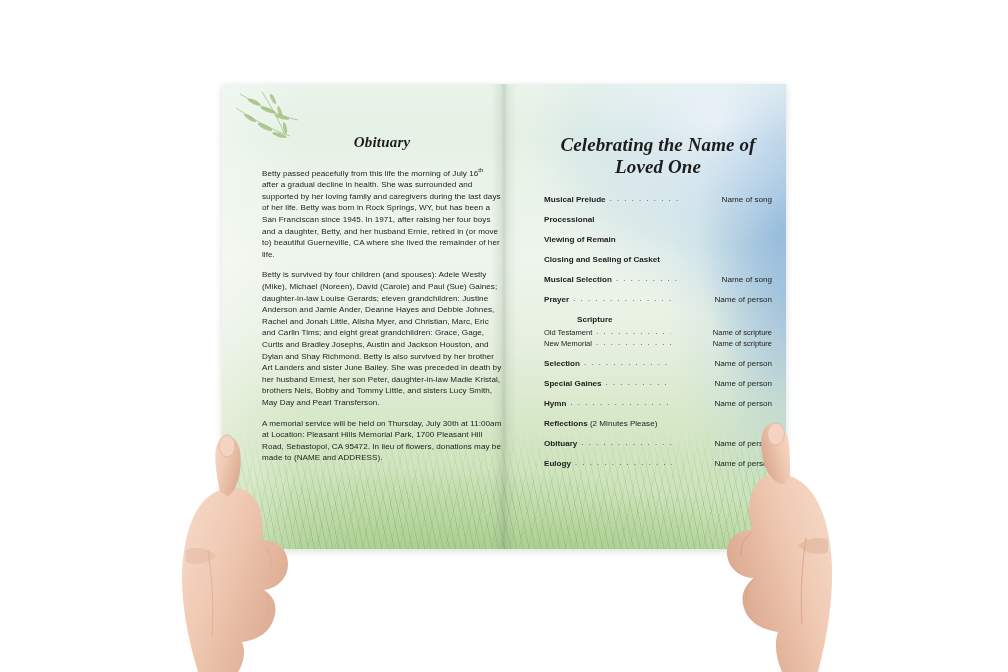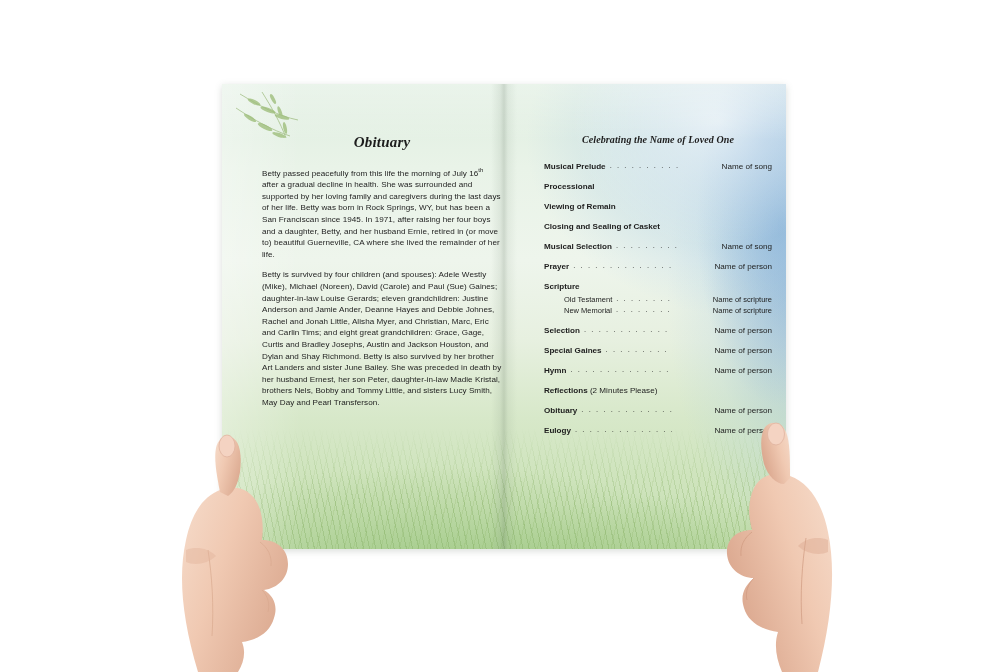--- a/index.html
+++ b/index.html
@@ -139,21 +139,21 @@
     font-weight: bold;
     font-size: 15px;
     text-align: center;
     margin: 0 0 14px 0;
     letter-spacing: 0.2px;
   }
   .title-celebrating {
     font-family: "Liberation Serif", serif;
     font-style: italic;
     font-weight: bold;
-    font-size: 10px;
+    font-size: 19px;
     text-align: center;
     margin: 0 0 17px 0;
     letter-spacing: 0.1px;
   }
 
   .obit-p {
     font-size: 8.1px;
     line-height: 11.6px;
     text-align: left;
     margin: 0 0 9px 0;
@@ -163,21 +163,21 @@
   .obit-p sup { font-size: 6px; vertical-align: super; }
 
   
   .order-row {
     display: flex;
     align-items: baseline;
     font-size: 8.1px;
     margin-bottom: 11px;
     white-space: nowrap;
   }
-  .order-row.tight { margin-bottom: 4px; }
+  .order-row.tight { margin-bottom: 4px; margin-left: 33px; }
   .order-label {
     font-weight: bold;
     flex: 0 0 auto;
   }
   .order-label .paren {
     font-weight: normal;
     text-align: right;
   }
   .order-dots {
     flex: 1 1 auto;
@@ -191,21 +191,20 @@
   }
   .order-value {
     flex: 0 0 auto;
     text-align: right;
     padding-left: 38px;
   }
   .sub-row {
     display: flex;
     align-items: baseline;
     font-size: 7.5px;
-    margin-left: 20px;
     margin-bottom: 2px;
     white-space: nowrap;
   }
   .sub-label { flex: 0 0 auto; }
   .scripture-block { margin-bottom: 11px; }
   .scripture-head { margin-bottom: 3px; }
 
   
   svg { display: block; }
 </style>
@@ -237,20 +236,21 @@
       <ellipse cx="41" cy="9" rx="5.5" ry="1.8" transform="rotate(62 41 9)"></ellipse>
       <ellipse cx="48" cy="22" rx="6" ry="1.8" transform="rotate(70 48 22)"></ellipse>
       <ellipse cx="53" cy="38" rx="6" ry="1.8" transform="rotate(78 53 38)"></ellipse>
     </g>
   </svg>
 
   <div class="panel panel-left">
     <h1 class="title-obituary">Obituary</h1>
     <p class="obit-p">Betty passed peacefully from this life the morning of July 16<sup>th</sup> after a gradual decline in health.  She was surrounded and supported by her loving family and caregivers during the last days of her life.  Betty was born in Rock Springs, WY, but has been a San Franciscan since 1945.  In 1971, after raising her four boys and a daughter, Betty, and her husband Ernie, retired in (or move to) beautiful Guerneville, CA where she lived the remainder of her life.</p>
     <p class="obit-p">Betty is survived by four children (and spouses): Adele Westly (Mike), Michael (Noreen), David (Carole) and Paul (Sue) Gaines;  daughter-in-law Louise Gerards;  eleven grandchildren: Justine Anderson and Jamie Ander, Deanne Hayes and Debbie Johnes, Rachel and Jonah Little, Alisha Myer, and Christian, Marc, Eric and Carlin Tims;  and eight great grandchildren: Grace, Gage, Curtis and Bradley Josephs, Austin and Jackson Houston, and Dylan and Shay Richmond.  Betty is also survived by her brother Art Landers and sister June Bailey.  She was preceded in death by her husband Ernest, her son Peter, daughter-in-law Madie Kristal, brothers Nels, Bobby and Tommy Little, and sisters Lucy Smith, May Day and Pearl Transferson.</p>
+    <p class="obit-p">A memorial service will be held on Thursday, July 30th at 11:00am at Location:  Pleasant Hills Memorial Park, 1700 Pleasant Hill Road, Sebastopol, CA 95472.  In lieu of flowers, donations may be made to (NAME and ADDRESS).</p>
   </div>
 
   <div class="panel panel-right">
     <h1 class="title-celebrating">Celebrating the Name of Loved One</h1>
     <div id="order-list">
         <div class="order-row">
           <span class="order-label"><span>Musical Prelude</span></span>
           <span class="order-dots"> . . . . . . . . . . . . . . . . . . . . . . . . </span>
           <span class="order-value">Name of song</span>
         </div>

